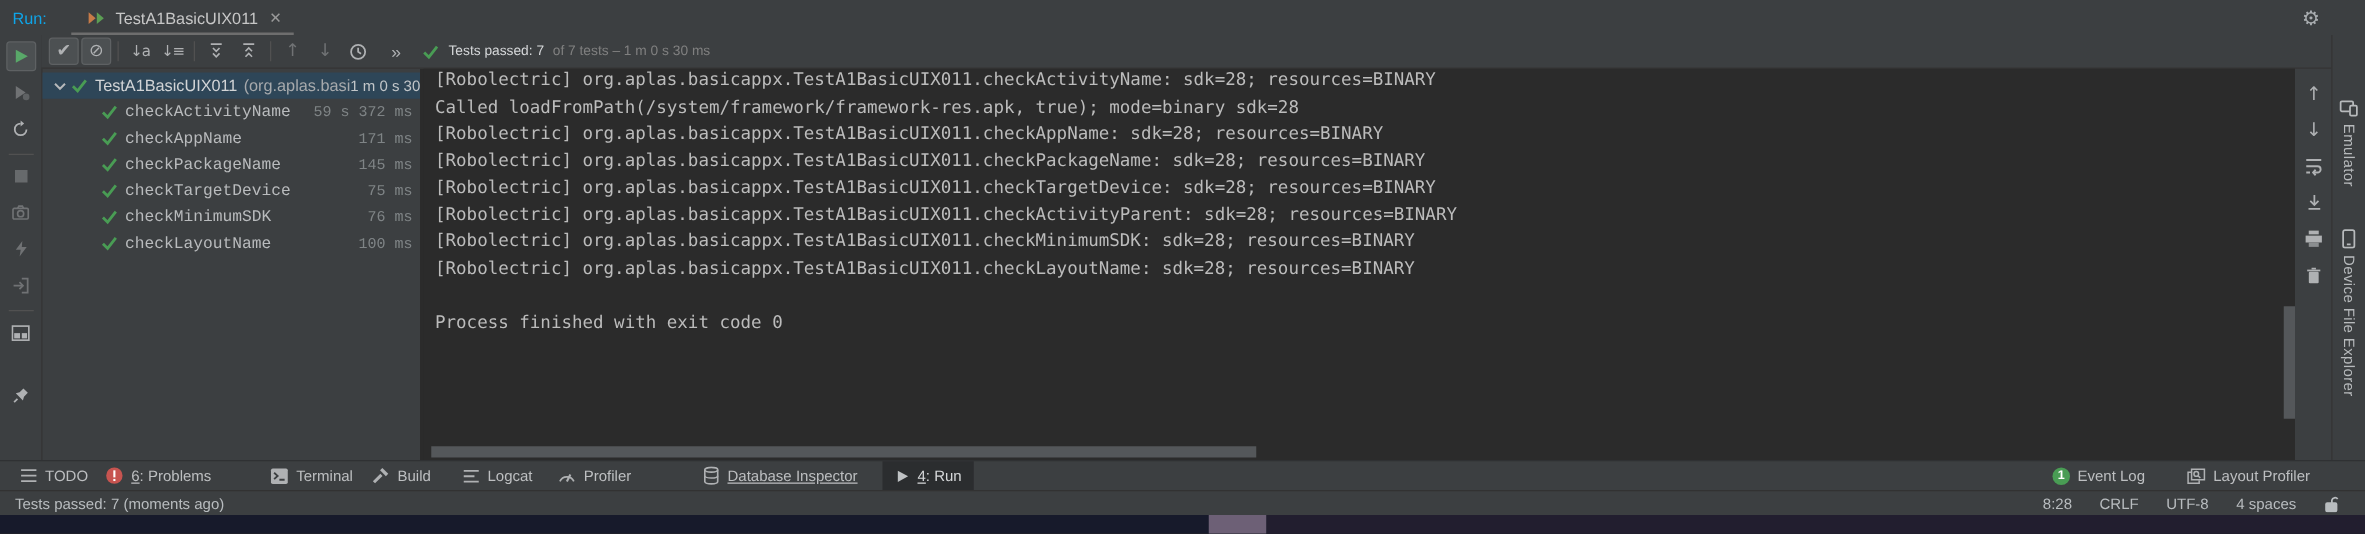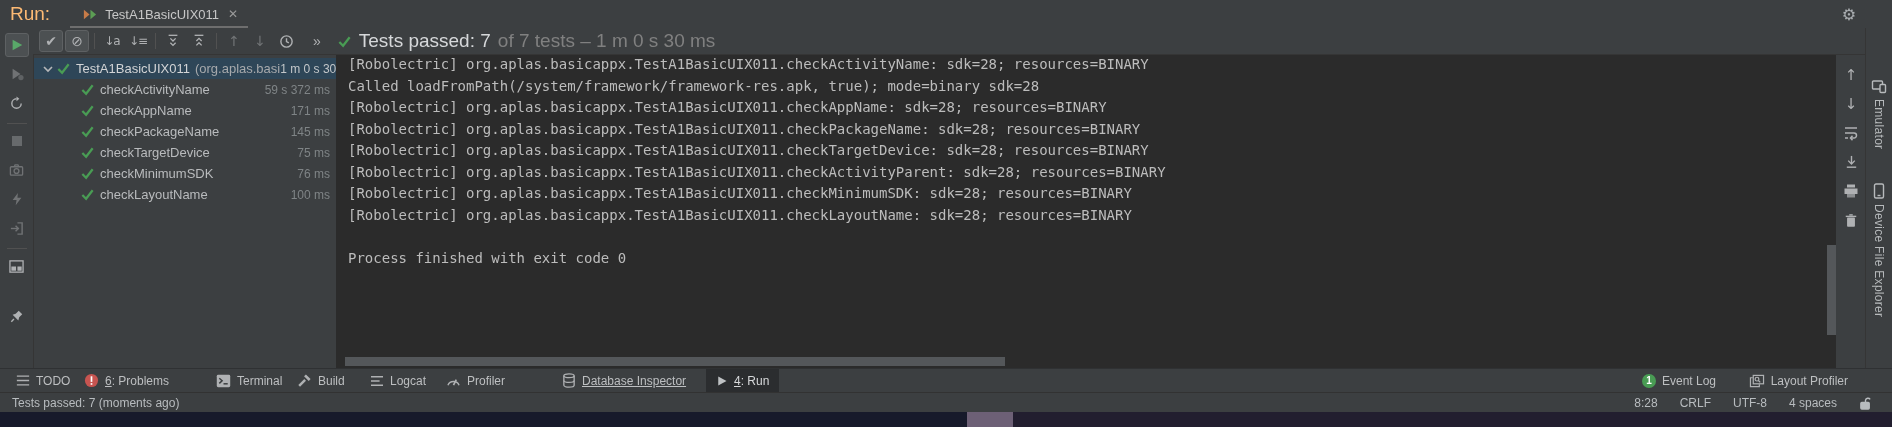--- a/index.html
+++ b/index.html
@@ -6,21 +6,21 @@
   body{width:1892px;height:427px;position:relative;overflow:hidden;
        font-family:"Liberation Sans","DejaVu Sans",sans-serif;
        -webkit-font-smoothing:antialiased;color:#bbbbbb;}
   .abs{position:absolute;}
   svg{display:block;}
   .ic{width:18px;height:18px;display:flex;align-items:center;justify-content:center;}
   .dim{opacity:.45;}
 
   
   #header{left:0;top:0;right:0;height:28px;background:#3c3f41;display:flex;align-items:center;}
-  #run-label{margin-left:10px;font-size:19px;color:#fdba74;}
+  #run-label{margin-left:10px;font-size:13px;color:#0ea5e9;}
   #run-tab{margin-left:20px;height:28px;display:flex;align-items:center;gap:7px;padding:0 10px;position:relative;cursor:default;}
   #run-tab::after{content:"";position:absolute;left:0;right:0;bottom:-1px;height:3px;background:#6e6e6e;}
   #tab-title{font-size:13px;color:#c7c7c7;}
   #tab-close{color:#9a9a9a;font-size:12px;margin-left:2px;}
   #header-actions{margin-left:auto;display:flex;align-items:center;gap:20px;margin-right:16px;}
   #gear{font-size:16px;color:#a9adb0;font-family:"DejaVu Sans",sans-serif;}
   #minimize{width:12px;height:2px;background:#a9adb0;}
 
   
   #left-stripe{left:0;top:28px;width:33px;bottom:59px;background:#3c3f41;border-right:1px solid #353535;
@@ -31,36 +31,36 @@
   #pin-btn{margin-top:26px;}
 
   
   #toolbar{left:33px;top:28px;right:0;height:27px;background:#3c3f41;display:flex;align-items:center;
            padding-left:5px;border-bottom:1px solid #353535;box-sizing:border-box;}
   .tbtn{width:24px;height:22px;display:flex;align-items:center;justify-content:center;border-radius:3px;margin:0 1px;
         color:#afb1b3;font-size:14px;font-family:"DejaVu Sans",sans-serif;}
   .tbtn.toggled{background:#4c5052;border:1px solid #5e6163;box-sizing:border-box;}
   .tb-div{width:1px;height:16px;background:#515151;margin:0 4px;}
   #more-chevrons{margin-left:14px;color:#afb1b3;font-size:14px;}
-  #summary{display:flex;align-items:center;gap:7px;margin-left:16px;font-size:19px;}
+  #summary{display:flex;align-items:center;gap:7px;margin-left:16px;font-size:11px;}
   #summary-pass{color:#d6d8da;}
   #summary-detail{color:#808080;}
 
   
   #tree{left:34px;top:55px;width:302px;bottom:59px;background:#3c3f41;padding-top:3px;box-sizing:border-box;font-size:13px;}
   .trow{height:21px;display:flex;align-items:center;white-space:nowrap;overflow:hidden;}
   .trow .time{margin-left:auto;padding-right:6px;font-size:12px;color:#7f8486;}
   #tree-root{background:#2e4658;}
   #tree-root .time{color:#c2c6c9;}
   #root-name{color:#d2d4d6;margin-left:4px;}
   #root-pkg{color:#a6a9ac;margin-left:5px;}
   .trow .name{color:#b9bbbd;margin-left:4px;}
   .chev{width:16px;margin-left:6px;}
   .tcheck{width:16px;flex:0 0 16px;}
-  .child{padding-left:46px;}
+  .child{padding-left:46px;font-family:Liberation Mono, monospace;}
 
   
   #console{left:339px;top:55px;width:1497px;bottom:59px;background:#2b2b2b;
            font-family:"DejaVu Sans Mono","Liberation Mono",monospace;font-size:14px;color:#bcbcbc;
            padding:1px 0 0 9px;box-sizing:border-box;overflow:hidden;}
   .cline{height:21.5px;white-space:pre;}
   #hscroll-thumb{left:345px;top:357px;width:660px;height:9px;background:#54575a;}
   #vscroll-thumb{left:1827px;top:245px;width:9px;height:90px;background:#54575a;}
 
   

